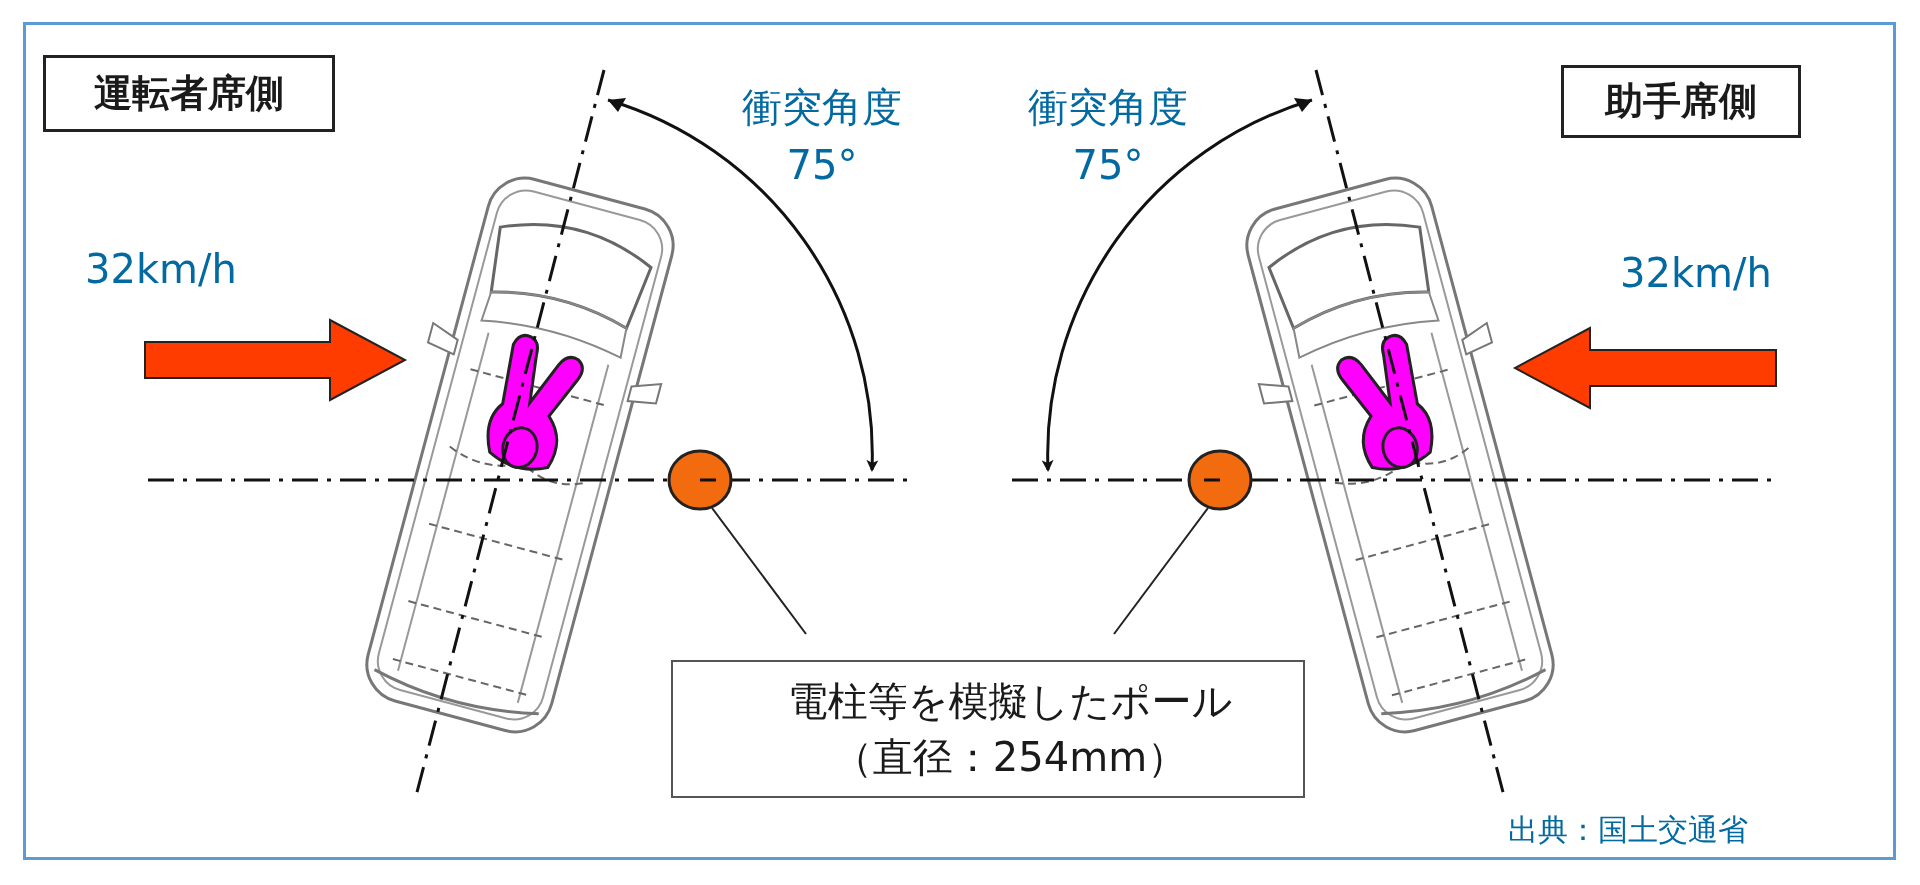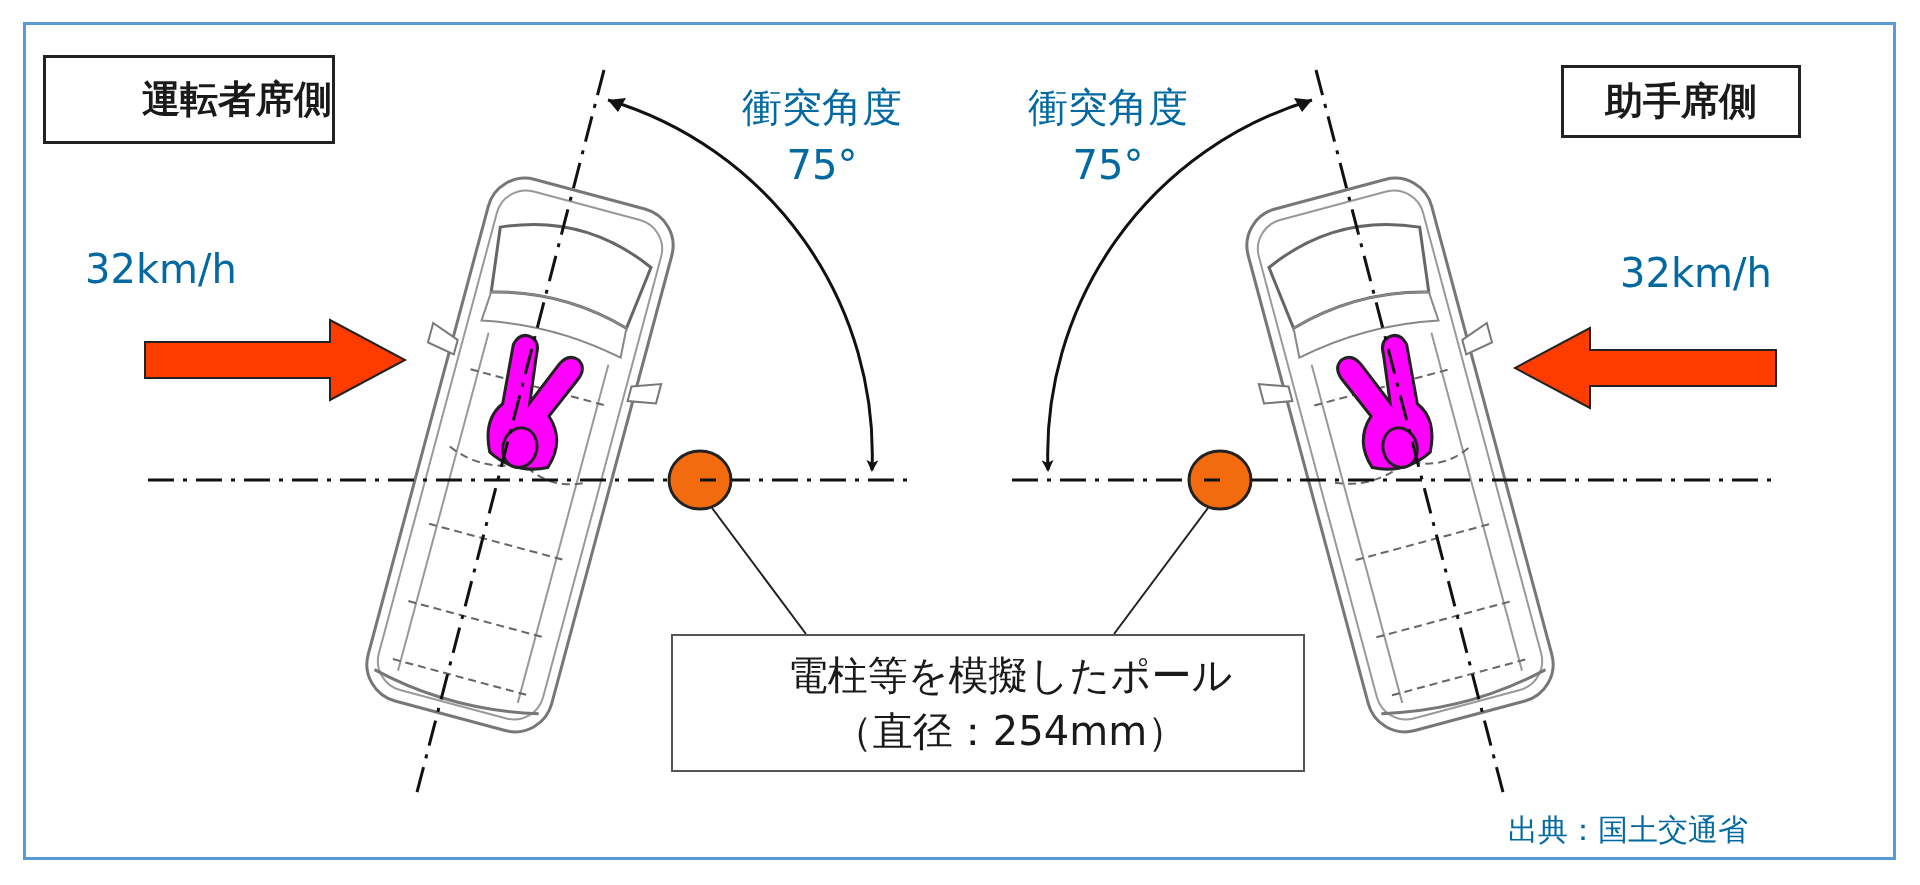--- a/index.html
+++ b/index.html
@@ -6,21 +6,21 @@
     body { width: 1920px; height: 885px; position: relative; overflow: hidden;
            font-family: "DejaVu Sans", "Liberation Sans", sans-serif; color: #1a1a1a; }
     .frame { position: absolute; left: 23px; top: 22px; width: 1873px; height: 838px;
              border: 3px solid #5b9bd5; box-sizing: border-box; }
     svg.diagram { position: absolute; left: 0; top: 0; width: 1920px; height: 885px; }
     .label-box { position: absolute; border: 3px solid #222; background: #fff; box-sizing: border-box;
                  font-weight: bold; font-size: 38px; display: flex; align-items: center; justify-content: center; }
     .txt { position: absolute; white-space: nowrap; color: #0369a1; }
     .angle { font-size: 40px; text-align: center; line-height: 58px; }
     .speed { font-size: 40px; text-align: right; }
-    .pole-box { position: absolute; left: 671px; top: 634px; width: 634px; height: 138px;
+    .pole-box { position: absolute; left: 671px; top: 660px; width: 634px; height: 138px;
                 border: 2px solid #555; background: #fff; box-sizing: border-box;
                 display: flex; flex-direction: column; align-items: center; justify-content: center;
                 font-size: 40px; line-height: 56px; padding-left: 44px; }
     .source { font-size: 30px; }
   </style>
 </head>
 <body>
 
 <div class="frame"></div>
 
@@ -89,21 +89,21 @@
     <line x1="1012" y1="480" x2="1780" y2="480" stroke="#111" stroke-width="3" stroke-dasharray="26 9 4 9"></line>
     <ellipse cx="1220" cy="480" rx="31" ry="29" fill="#f26b0f" stroke="#222" stroke-width="3"></ellipse>
     <line x1="1204" y1="480" x2="1220" y2="480" stroke="#111" stroke-width="3"></line>
     <path d="M1312,100 A370,370 0 0 0 1048,470" fill="none" stroke="#111" stroke-width="3" marker-end="url(#ah)"></path>
     <path d="M1312,100 l-18,-2 l8,14 z" fill="#111"></path>
     <path d="M1776,350 L1590,350 L1590,328 L1515,368 L1590,408 L1590,386 L1776,386 Z" fill="#ff3c00" stroke="#222" stroke-width="2"></path>
     <line x1="1208" y1="508" x2="1114" y2="634" stroke="#222" stroke-width="2"></line>
   </g>
 </svg>
 
-<div class="label-box" style="left:43px; top:55px; width:292px; height:89px;justify-content:flex-end;">
+<div class="label-box" style="left:43px; top:55px; width:292px; height:77px;">
   <span>運転者席側</span>
 </div>
 <div class="label-box" style="left:1561px; top:65px; width:240px; height:73px;">
   <span>助手席側</span>
 </div>
 
 <div class="txt angle" style="left:722px; top:78px; width:200px;">
   <div>衝突角度</div>
   <div>75°</div>
 </div>

